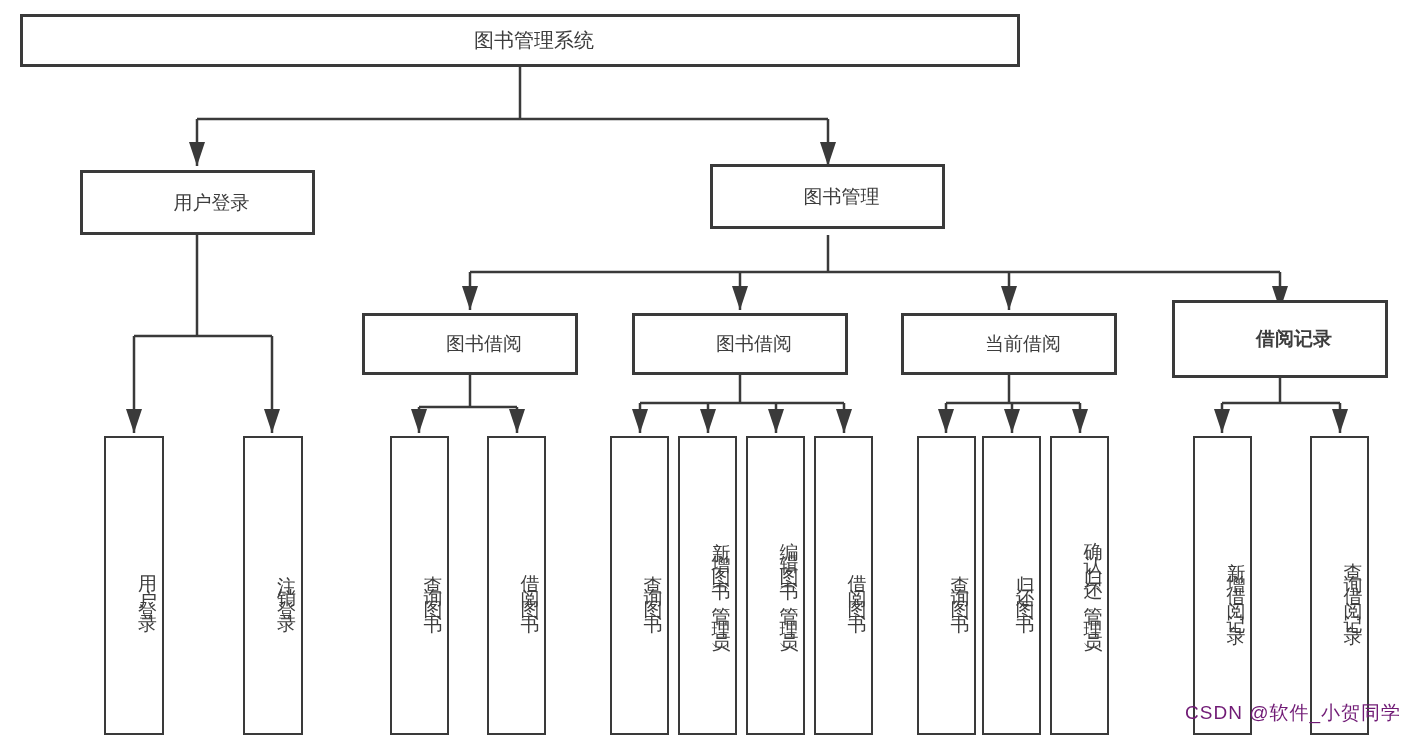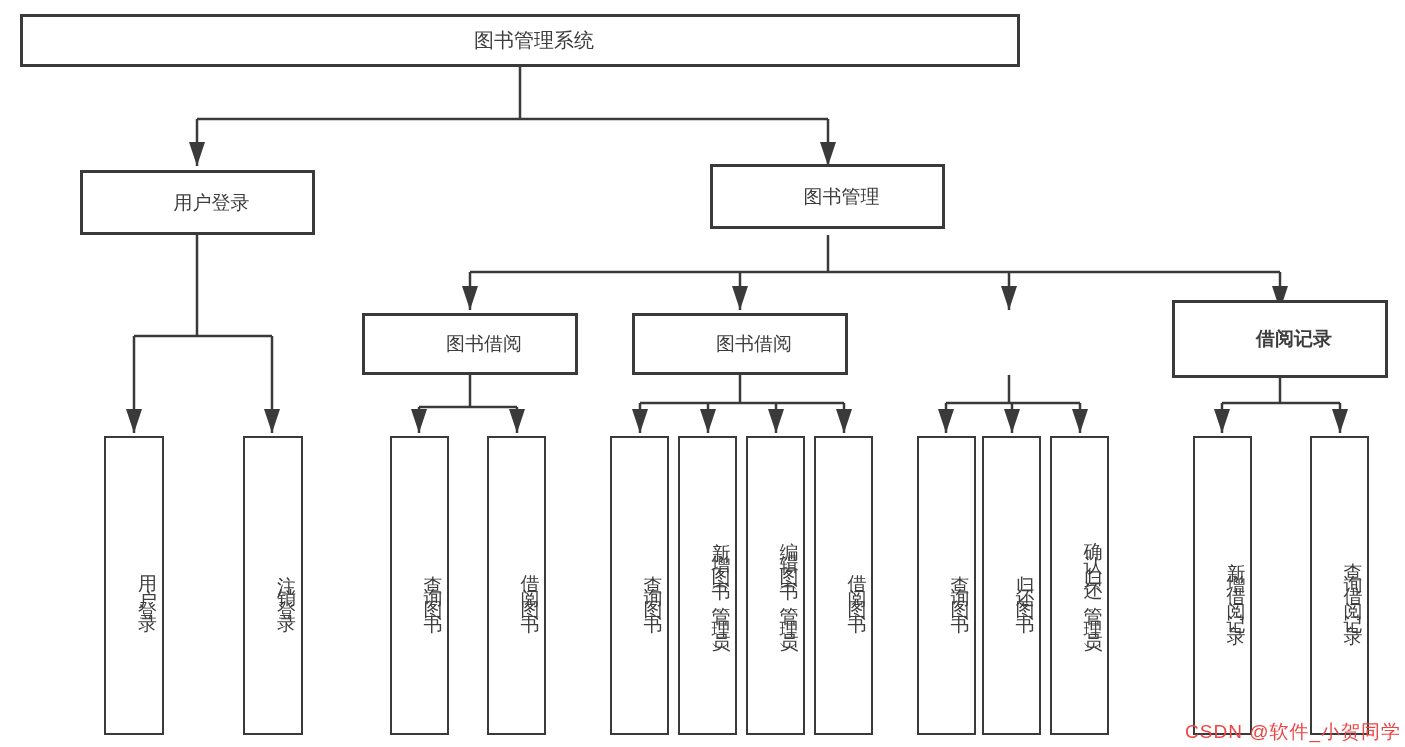--- a/index.html
+++ b/index.html
@@ -37,23 +37,23 @@
     text-orientation: mixed;
     font-size: 19px;
     letter-spacing: 13px;
     color: #3d3d3d;
     line-height: 1;
     white-space: nowrap;
   }
   .watermark {
     position: absolute;
     right: 4px;
-    top: 719px;
+    top: 700px;
     font-size: 19px;
-    color: #ef4444;
+    color: #701a75;
     z-index: 3;
     letter-spacing: 1px;
   }
 </style>
 </head>
 <body>
 
 <div id="canvas">
 
   <svg id="wires" viewBox="0 0 1405 747" xmlns="http://www.w3.org/2000/svg">
@@ -116,20 +116,23 @@
   <div class="box h" style="left:710px; top:164px; width:235px; height:65px;">
     <span>图书管理</span>
   </div>
 
   <div class="box h" style="left:362px; top:313px; width:216px; height:62px;">
     <span>图书借阅</span>
   </div>
   <div class="box h" style="left:632px; top:313px; width:216px; height:62px;">
     <span>图书借阅</span>
   </div>
+  <div class="box h" style="left:901px; top:313px; width:216px; height:62px;">
+    <span>当前借阅</span>
+  </div>
   <div class="box h" style="left:1172px; top:300px; width:216px; height:78px;font-weight:bold;">
     <span>借阅记录</span>
   </div>
 
   <div class="box v" style="left:104px; top:436px; width:60px; height:299px;">
     <span class="vtext">用户登录</span>
   </div>
   <div class="box v" style="left:243px; top:436px; width:60px; height:299px;">
     <span class="vtext">注销登录</span>
   </div>

